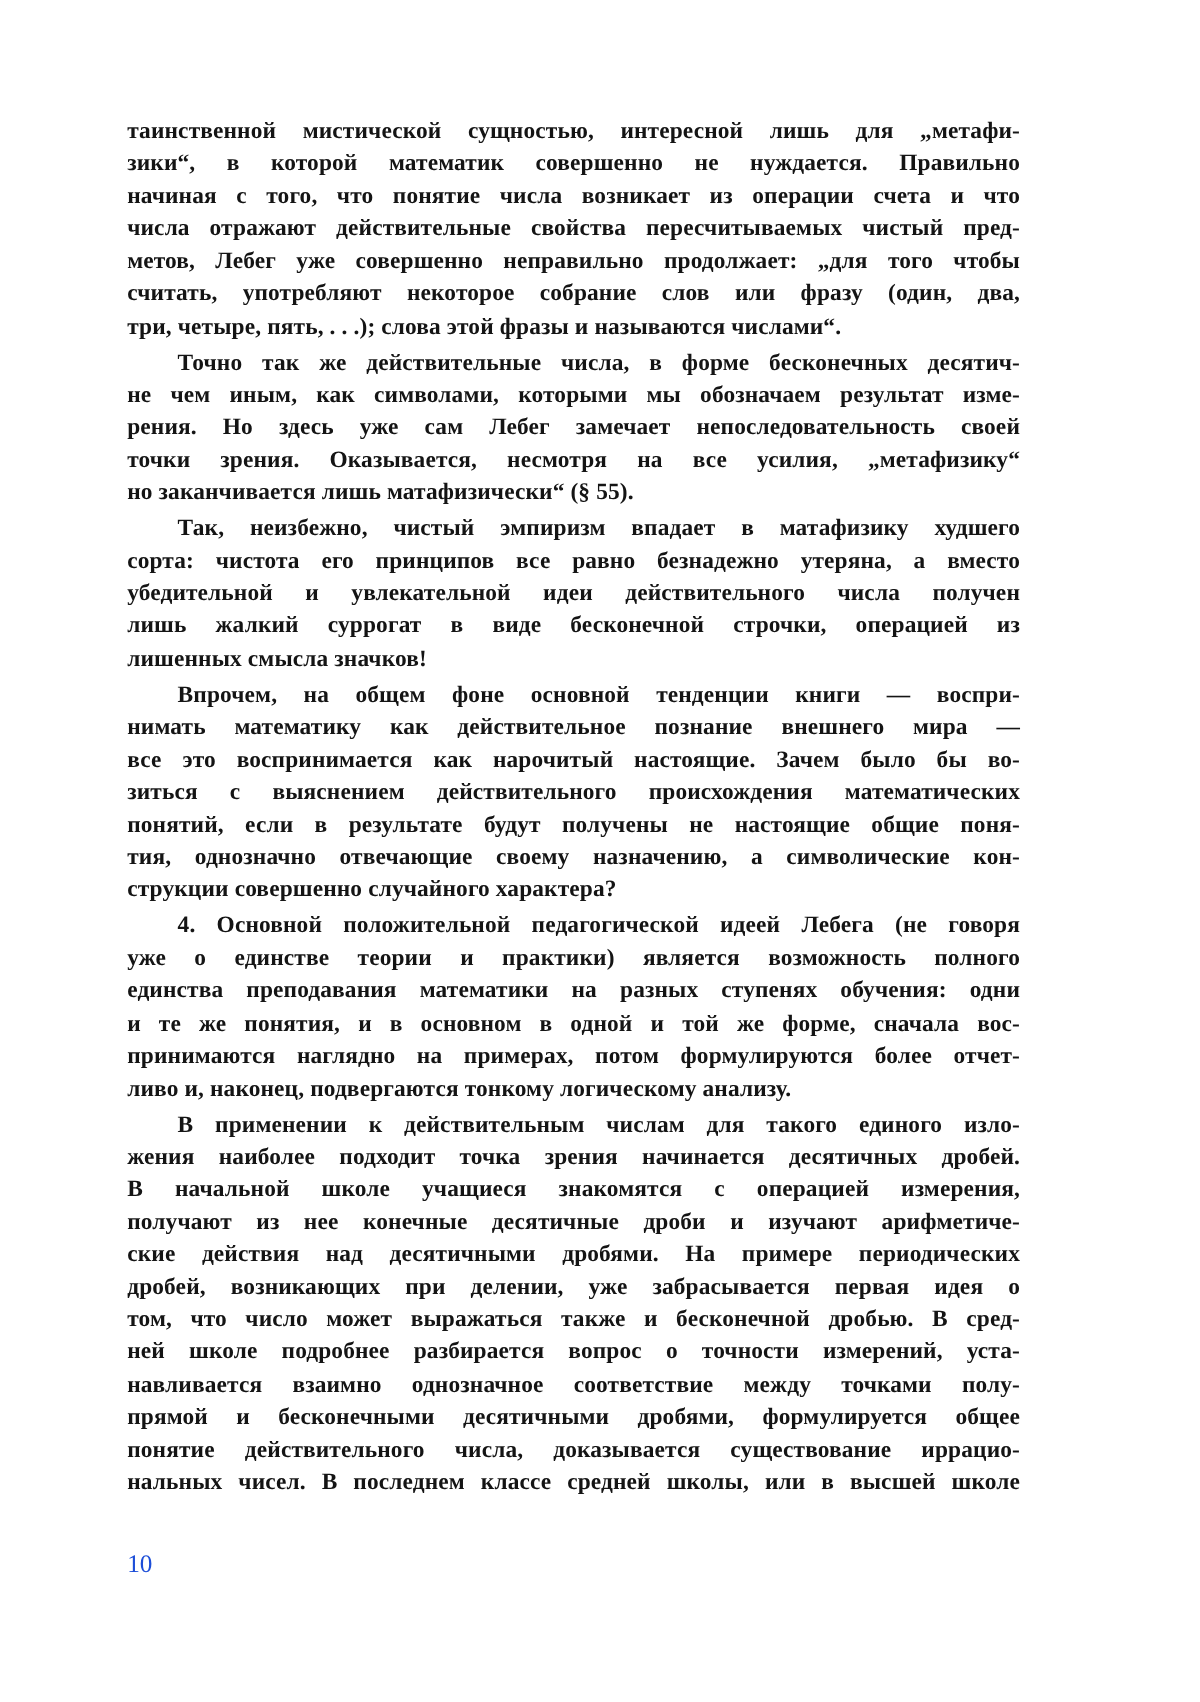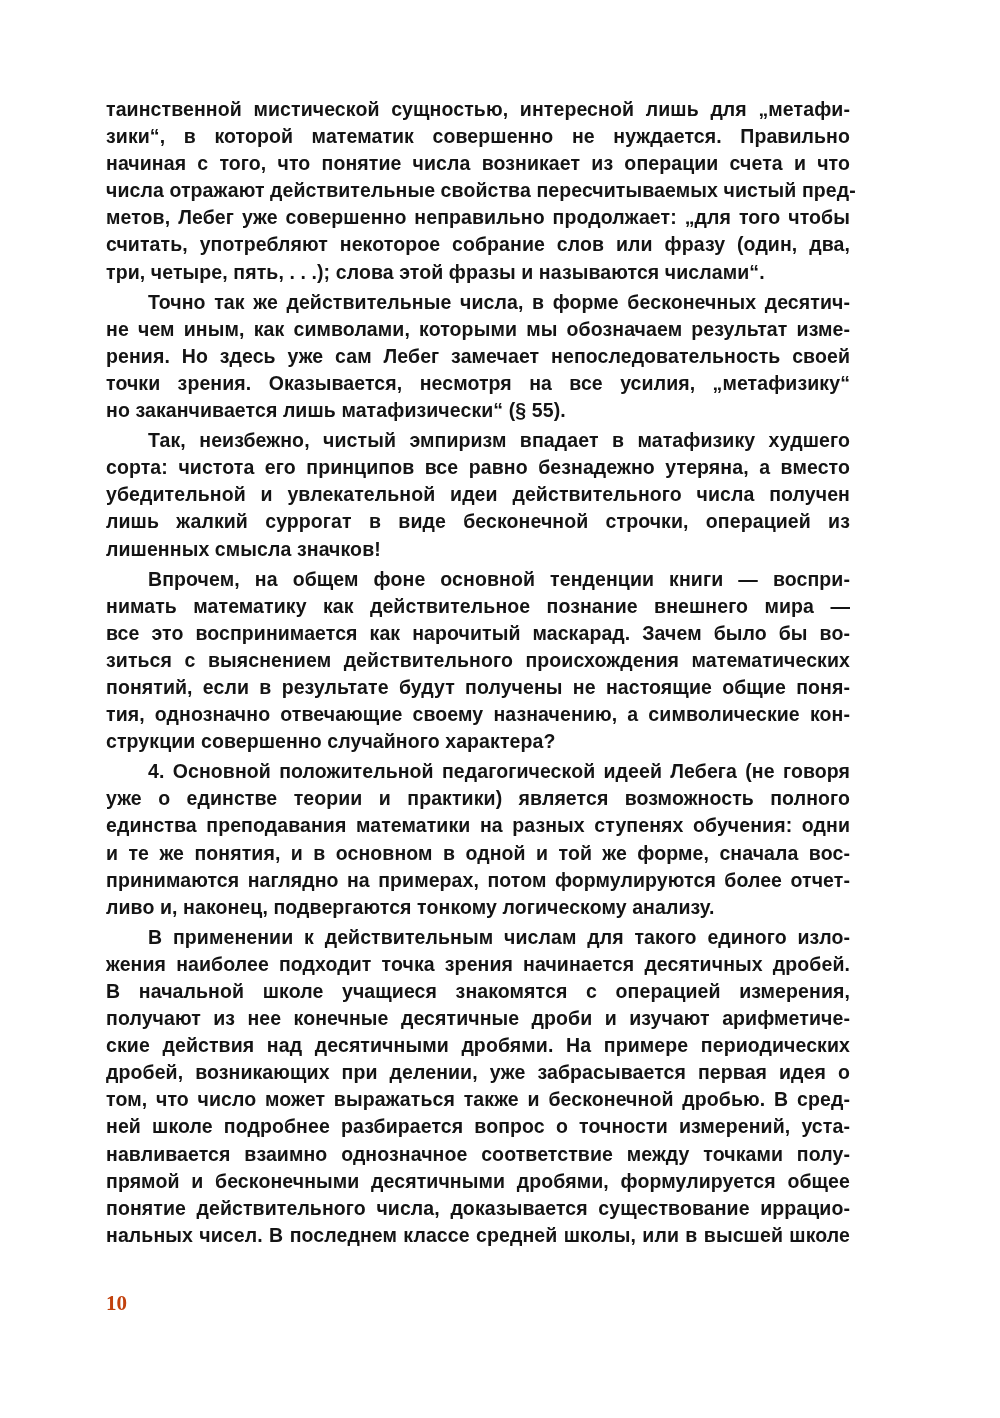--- a/index.html
+++ b/index.html
@@ -1,35 +1,35 @@
 <!DOCTYPE html>
 <html><head>
 <meta charset="utf-8">
 <style>
   html, body { margin: 0; padding: 0; background: #ffffff; }
   body { width: 1000px; height: 1418px; position: relative; overflow: hidden; }
   .page {
     position: absolute; left: 106px; top: 96px; width: 744px;
-    font-family: Liberation Sans, sans-serif;
+    font-family: Liberation Serif, serif;
     color: #141414;
   }
   .line {
     display: block; height: 27.1px; line-height: 27.1px;
     font-size: 19.5px; white-space: nowrap;
     text-align: justify; text-align-last: justify;
     transform-origin: left center;
     font-weight: bold; letter-spacing: 0.1px;
   }
   .line.last { text-align-last: left; }
   .line.indent { padding-left: 42px; box-sizing: border-box; }
   .para { display: block; margin-bottom: 3px; }
   .page-number {
     position: absolute; left: 106px; top: 1291px;
     font-family: "Liberation Serif", "DejaVu Serif", serif;
-    font-size: 21px; font-weight: bold; color: #c2410c;
+    font-size: 21px; font-weight: normal; color: #1d4ed8;
   }
 </style>
 </head>
 <body>
 
 <div class="page">
   <div class="para">
     <span class="line">таинственной мистической сущностью, интересной лишь для „метафи-</span>
     <span class="line">зики“, в которой математик совершенно не нуждается. Правильно</span>
     <span class="line">начиная с того, что понятие числа возникает из операции счета и что</span>
@@ -51,21 +51,21 @@
     <span class="line indent">Так, неизбежно, чистый эмпиризм впадает в матафизику худшего</span>
     <span class="line">сорта: чистота его принципов все равно безнадежно утеряна, а вместо</span>
     <span class="line">убедительной и увлекательной идеи действительного числа получен</span>
     <span class="line">лишь жалкий суррогат в виде бесконечной строчки, операцией из</span>
     <span class="line last">лишенных смысла значков!</span>
   </div>
 
   <div class="para">
     <span class="line indent">Впрочем, на общем фоне основной тенденции книги — воспри-</span>
     <span class="line">нимать математику как действительное познание внешнего мира —</span>
-    <span class="line">все это воспринимается как нарочитый маскарад. Зачем было бы во-</span>
+    <span class="line">все это воспринимается как нарочитый настоящие. Зачем было бы во-</span>
     <span class="line">зиться с выяснением действительного происхождения математических</span>
     <span class="line">понятий, если в результате будут получены не настоящие общие поня-</span>
     <span class="line">тия, однозначно отвечающие своему назначению, а символические кон-</span>
     <span class="line last">струкции совершенно случайного характера?</span>
   </div>
 
   <div class="para">
     <span class="line indent">4. Основной положительной педагогической идеей Лебега (не говоря</span>
     <span class="line">уже о единстве теории и практики) является возможность полного</span>
     <span class="line">единства преподавания математики на разных ступенях обучения: одни</span>

